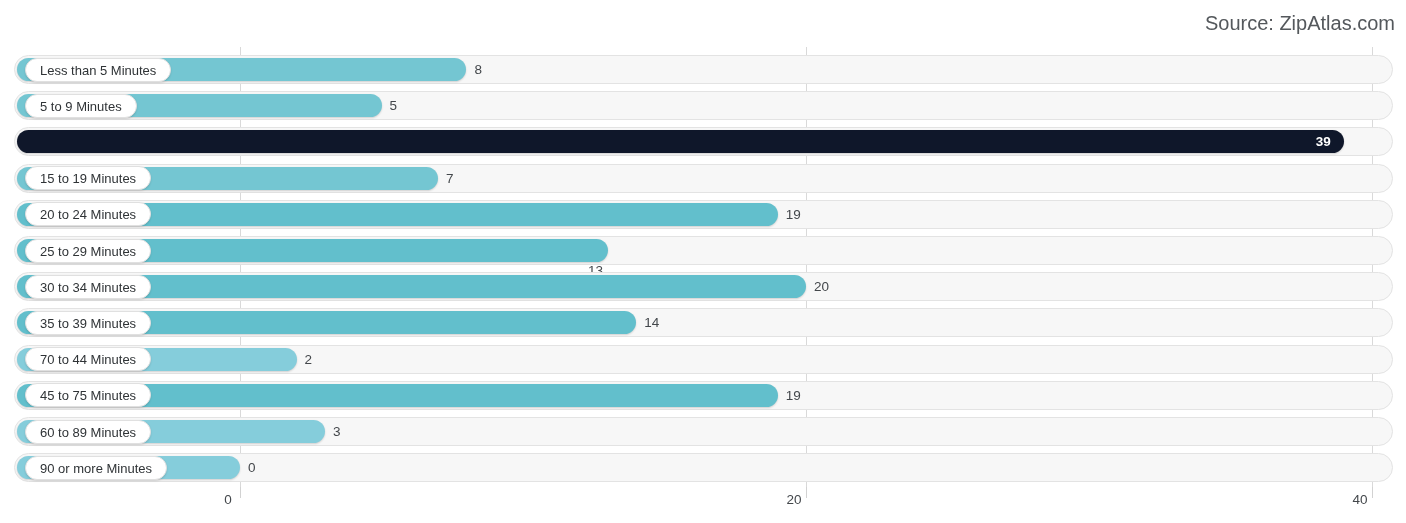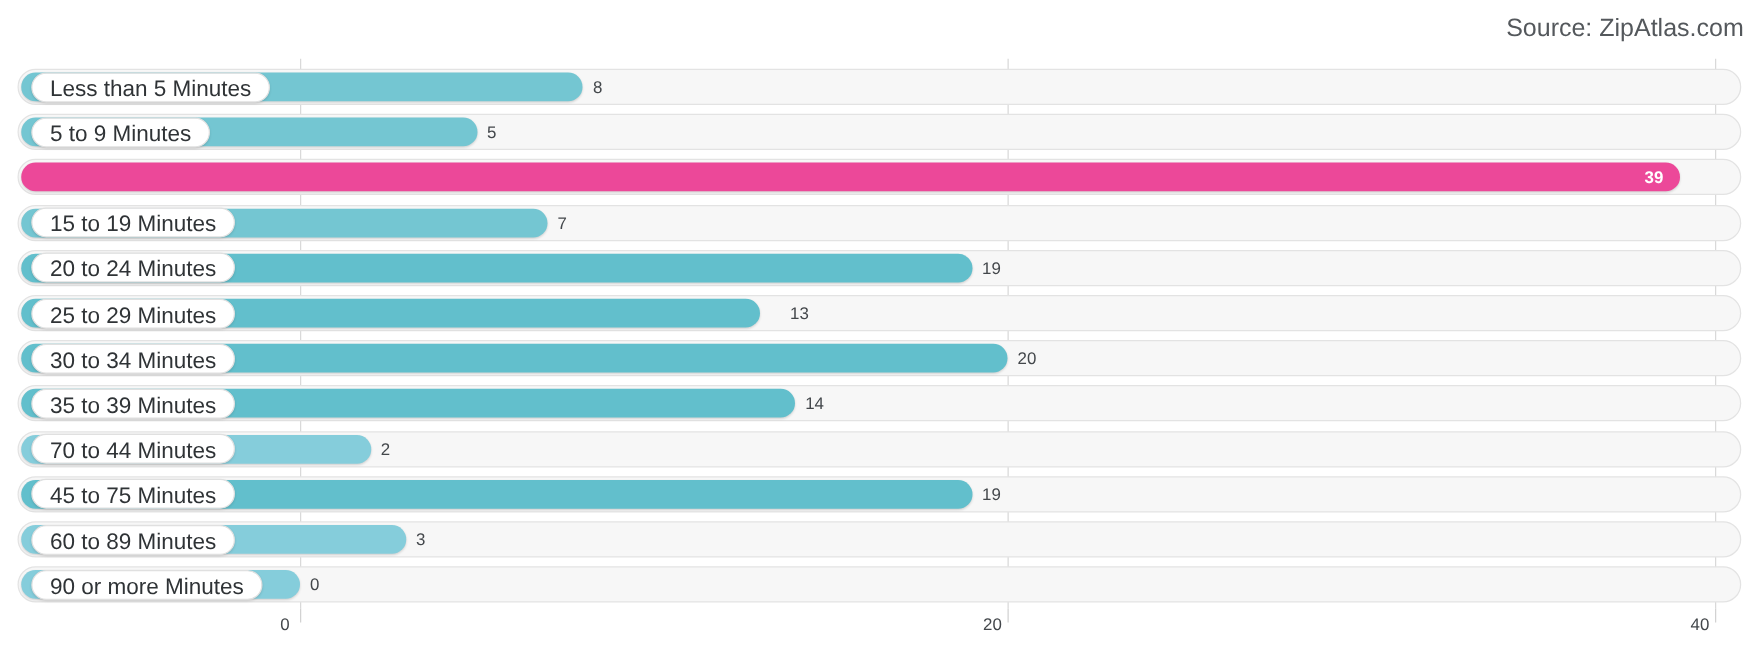--- a/index.html
+++ b/index.html
@@ -122,21 +122,21 @@
   .cat-pill {
     position: absolute;
     left: 11px;
     top: 2.5px;
     height: 24px;
     line-height: 24px;
     padding: 0 14px;
     background: #ffffff;
     border: 1px solid #e0e0e0;
     border-radius: 12px;
-    font-size: 18px;
+    font-size: 13px;
     color: #2f3336;
     white-space: nowrap;
     box-shadow: 0 1px 2px rgba(0,0,0,0.13);
     box-sizing: border-box;
     text-align: center;
   }
 
   
   .axis {
     position: absolute;
@@ -182,40 +182,40 @@
         <div class="cat-pill">Less than 5 Minutes</div>
       </div>
       <div class="row" style="top: 44.2px;">
         <div class="track"></div>
         <div class="bar" style="width: 364.5px; background: rgb(116, 198, 210);"></div>
         <div class="value-label" style="left: 375.5px;">5</div>
         <div class="cat-pill">5 to 9 Minutes</div>
       </div>
       <div class="row" style="top: 80.4px;">
         <div class="track"></div>
-        <div class="bar" style="width: 1326.7px; background: #ec4899;">
+        <div class="bar" style="width: 1326.7px; background: #0f172a;">
           <span class="bar-value-inside">39</span>
         </div>
       </div>
       <div class="row" style="top: 116.6px;">
         <div class="track"></div>
         <div class="bar" style="width: 421.1px; background: rgb(116, 198, 210);"></div>
         <div class="value-label" style="left: 432.1px;">7</div>
         <div class="cat-pill">15 to 19 Minutes</div>
       </div>
       <div class="row" style="top: 152.8px;">
         <div class="track"></div>
         <div class="bar" style="width: 760.7px; background: rgb(98, 191, 204);"></div>
         <div class="value-label" style="left: 771.7px;">19</div>
         <div class="cat-pill">20 to 24 Minutes</div>
       </div>
       <div class="row" style="top: 189px;">
         <div class="track"></div>
         <div class="bar" style="width: 590.9px; background: rgb(98, 191, 204);"></div>
-        <div class="value-label" style="left: 618px;">13</div>
+        <div class="value-label" style="left: 574px; margin-top: 20px;">13</div>
         <div class="cat-pill">25 to 29 Minutes</div>
       </div>
       <div class="row" style="top: 225.2px;">
         <div class="track"></div>
         <div class="bar" style="width: 789px; background: rgb(98, 191, 204);"></div>
         <div class="value-label" style="left: 800px;">20</div>
         <div class="cat-pill">30 to 34 Minutes</div>
       </div>
       <div class="row" style="top: 261.4px;">
         <div class="track"></div>

